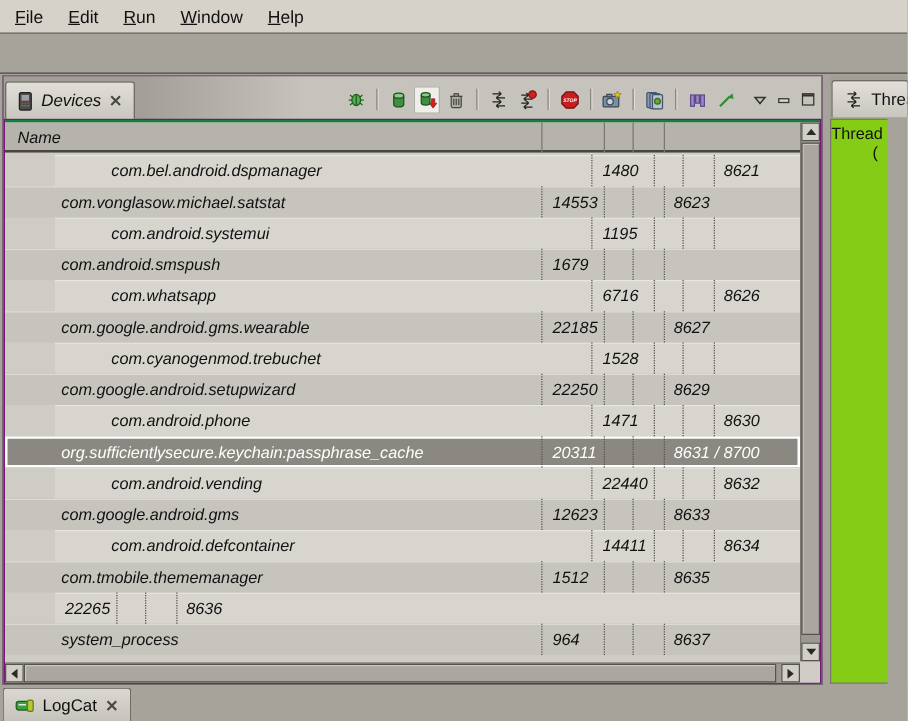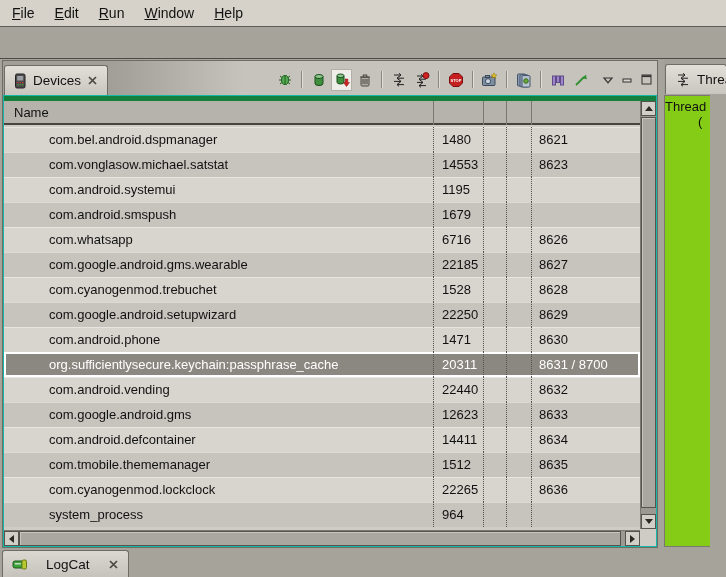--- a/index.html
+++ b/index.html
@@ -19,21 +19,21 @@
   .menu-item { font-size:14px; padding:3px 10px; cursor:default;text-align:center; }
   .menu-item u { text-decoration:underline; }
   
   .topstrip {
     position:absolute; top:28px; left:0; right:0; height:31px;
     background:#a6a39b; border-bottom:1px solid #4c4a45;
   }
   
   .devices-panel {
     position:absolute; left:2px; top:60px; width:656px; height:488px;
-    background:#14b8a6; border:1px solid #6f6c66;
+    background:#701a75; border:1px solid #6f6c66;font-style:italic;
   }
   .tab-row {
     position:relative; height:34px;
     background:linear-gradient(to right,#a29f98 0px,#a29f98 110px,#c6c3bc 240px,#c6c3bc 100%);
   }
   .tab {
     position:absolute; left:1px; bottom:0; height:30px;
     background:linear-gradient(#e2dfd9,#c9c6bf);
     border:1px solid #6f6c66; border-bottom:none;
     border-radius:3px 3px 0 0;
@@ -47,36 +47,36 @@
   .tool-btn { width:21px; height:22px; display:flex; align-items:center; justify-content:center; }
   .tool-btn.active { background:#f0eee9; border:1px solid #b2afa8; }
   .tool-sep { width:1px; height:17px; background:#8a877f; margin:0 4px; box-shadow:1px 0 0 #e0ddd6; }
   .winctrl {
     position:absolute; right:4px; bottom:0; height:31px;
     display:flex; align-items:center; gap:7px;
   }
   
   .table-area {
     position:absolute; left:1px; right:1px; top:35px; bottom:1px;
-    background:#cfccc5; border-top:5px solid #15803d;padding-left:42px;
+    background:#cfccc5; border-top:2px solid #15803d;padding-left:42px;
   }
   .thead {
     position:absolute; top:0; left:0; right:16px; height:24px;
     background:#b6b3ac; border-bottom:2px solid #47453f;
     display:flex;
   }
   .hcell { height:24px; line-height:24px; font-size:13px; border-right:1px solid #7b7872; overflow:hidden; white-space:nowrap; }
   .hcell.c0 { width:430px; padding-left:10px; }
   .hcell.c1 { width:50px; }
   .hcell.c2 { width:23px; }
   .hcell.c3 { width:25px; }
   .hcell.c4 { flex:1; border-right:none; }
   .tbody { position:absolute; top:26px; left:0; right:16px; bottom:17px; overflow:hidden; }
   .trow { height:25px; display:flex; box-shadow:inset 0 1px 0 rgba(255,255,255,0.38); }
-  .trow.odd  { background:#d8d5cf; }
+  .trow.odd  { background:#d8d5cf;margin-left:40px; }
   .trow.even { background:#c7c4be; }
   .trow.selected { background:#8b8881; color:#fff; box-shadow:inset 0 0 0 2px #fff;justify-content:center; }
   .cell { line-height:25px; font-size:13px; overflow:hidden; white-space:nowrap; }
   .cell.c0 { width:430px; padding-left:45px; border-right:1px dotted #55524c; }
   .cell.c1 { width:50px;  padding-left:8px;  border-right:1px dotted #55524c; }
   .cell.c2 { width:23px;  border-right:1px dotted #55524c; }
   .cell.c3 { width:25px;  border-right:1px dotted #55524c; }
   .cell.c4 { flex:1; padding-left:7px; }
   
   .vscroll {
@@ -120,21 +120,21 @@
     font-size:13px; padding-top:3px; overflow:hidden;
   }
   .threads-line1 { white-space:nowrap; }
   .threads-line2 { padding-left:33px; }
   
   .bottombar { position:absolute; left:0; right:0; bottom:0; height:29px; background:#a6a39b; }
   .logcat-tab {
     position:absolute; left:2px; bottom:0; height:27px;
     background:linear-gradient(#dbd8d2,#c6c3bc);
     border:1px solid #6f6c66; border-bottom:none; border-radius:3px 3px 0 0;
-    display:flex; align-items:center; gap:18px; padding:0 9px; font-size:13.5px;
+    display:flex; align-items:center; gap:6px; padding:0 9px; font-size:13.5px;
   }
   svg { display:block; }
 </style>
 </head>
 <body>
 
 <div class="menubar">
     <span class="menu-item"><u>F</u>ile</span>
     <span class="menu-item"><u>E</u>dit</span>
     <span class="menu-item"><u>R</u>un</span>
@@ -327,21 +327,20 @@
           <div class="cell c1">22185</div>
           <div class="cell c2"></div>
           <div class="cell c3"></div>
           <div class="cell c4">8627</div>
         </div>
         <div class="trow odd">
           <div class="cell c0">com.cyanogenmod.trebuchet</div>
           <div class="cell c1">1528</div>
           <div class="cell c2"></div>
           <div class="cell c3"></div>
-          <div class="cell c4">8628</div>
         </div>
         <div class="trow even">
           <div class="cell c0">com.google.android.setupwizard</div>
           <div class="cell c1">22250</div>
           <div class="cell c2"></div>
           <div class="cell c3"></div>
           <div class="cell c4">8629</div>
         </div>
         <div class="trow odd">
           <div class="cell c0">com.android.phone</div>
@@ -379,31 +378,31 @@
           <div class="cell c4">8634</div>
         </div>
         <div class="trow even">
           <div class="cell c0">com.tmobile.thememanager</div>
           <div class="cell c1">1512</div>
           <div class="cell c2"></div>
           <div class="cell c3"></div>
           <div class="cell c4">8635</div>
         </div>
         <div class="trow odd">
-          <div class="cell c0">com.cyanogenmod.lockclock</div>
           <div class="cell c1">22265</div>
           <div class="cell c2"></div>
           <div class="cell c3"></div>
           <div class="cell c4">8636</div>
         </div>
         <div class="trow even">
           <div class="cell c0">system_process</div>
           <div class="cell c1">964</div>
           <div class="cell c2"></div>
           <div class="cell c3"></div>
+          <div class="cell c4">8637</div>
         </div>
       </div>
 
     <div class="vscroll">
       <div class="sbtn up">
           <span class="tri-up"></span>
         </div>
       <div class="vthumb"></div>
       <div class="sbtn down">
           <span class="tri-down"></span>

